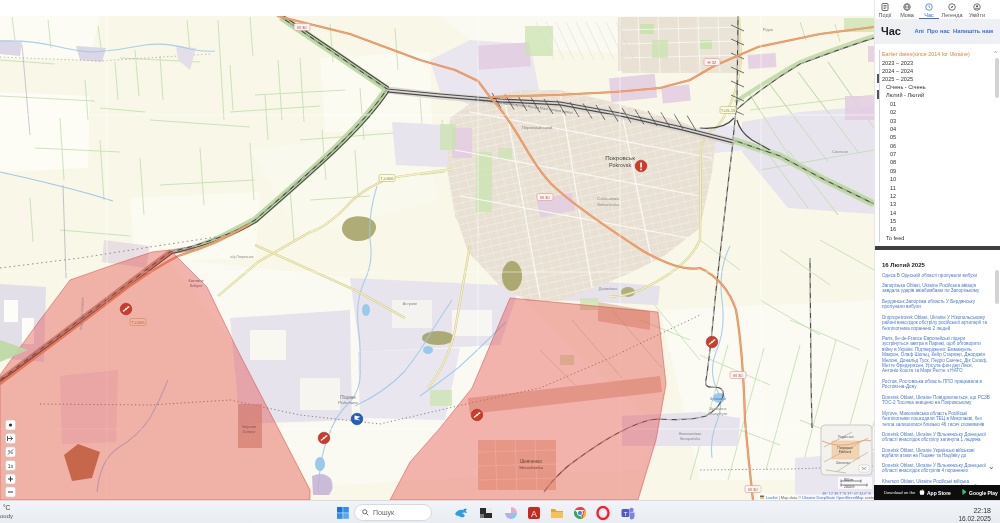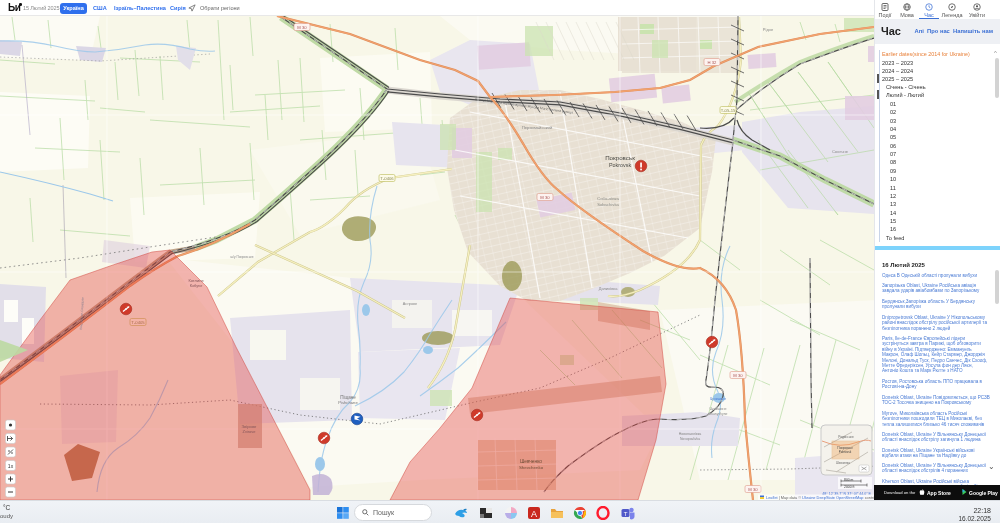--- a/index.html
+++ b/index.html
@@ -1,20 +1,20 @@
 <!DOCTYPE html>
 <html><head>
 <meta charset="utf-8">
 <style>
   * { margin:0; padding:0; box-sizing:border-box; }
   html,body { width:1000px; height:523px; overflow:hidden; font-family:"Liberation Sans", sans-serif; background:#fff; }
   #page { position:relative; width:1000px; height:523px; }
   #topbar { position:absolute; left:0; top:0; width:874px; height:16px; background:#fff; border-bottom:1px solid #e8e8e8; z-index:30; }
   #mapwrap { position:absolute; left:0; top:16px; width:874px; height:484px; z-index:1; }
-  #sidebar { position:absolute; left:874px; top:0; width:126px; height:500px; background:#7dd3fc; z-index:20; border-left:1px solid #e4e6ea; }
+  #sidebar { position:absolute; left:874px; top:0; width:126px; height:500px; background:#404040; z-index:20; border-left:1px solid #e4e6ea; }
   #taskbar { position:absolute; left:0; top:500px; width:1000px; height:23px; background:linear-gradient(180deg,#f0f3f7,#e9edf2); border-top:1px solid #d9dde2; z-index:40; }
   .abs { position:absolute; }
 </style>
 </head>
 <body>
 <div id="page">
   <div id="mapwrap"><svg width="874" height="484" viewBox="0 16 874 484">
         <defs>
           <pattern id="citygrid" width="9" height="7" patternUnits="userSpaceOnUse" patternTransform="rotate(-13)">
             <rect width="9" height="7" fill="none"></rect>
@@ -404,33 +404,20 @@
           <path d="M841,483.5 v3 m0,-1.5 h26 m0,-1.5 v3" fill="none" stroke="#333" stroke-width="0.6"></path>
           <text x="844" y="487.5" font-size="3.4" fill="#333">2000 ft</text>
         </g>
         <text x="871" y="495" font-size="3.6" text-anchor="end" fill="#3b6fd4">48° 12' 39.7" N 37° 07' 44.0" E</text>
         <rect x="758" y="494.5" width="116" height="5.5" fill="#fff" opacity="0.7"></rect>
         <rect x="760" y="495.5" width="4" height="1.7" fill="#3b6fd4"></rect>
         <rect x="760" y="497.2" width="4" height="1.7" fill="#f5c817"></rect>
         <text x="766" y="499" font-size="3.9" fill="#3b6fd4">Leaflet <tspan fill="#666">| Map data ©</tspan> Ukraine DeepState OpenStreetMap <tspan fill="#666">contributors</tspan></text>
       </svg></div>
 
-<div id="topbar">
- <span class="abs" style="left:8px;top:2px;font-size:10px;font-weight:bold;color:#111;letter-spacing:-0.5px">Ьи</span>
- <span class="abs" style="left:19px;top:3px;width:2.5px;height:2.5px;background:#111;border-radius:50%"></span>
- <span class="abs" style="left:23px;top:5px;font-size:5.5px;color:#8a8a8a;letter-spacing:-0.1px">15 Лютий 2025</span>
- <span class="abs" style="left:60px;top:3px;width:27px;height:11px;background:#2f6fed;border-radius:3px;color:#fff;font-size:5.6px;font-weight:bold;text-align:center;line-height:11px">Україна</span>
- <span class="abs" style="left:93px;top:5px;font-size:5.6px;font-weight:bold;color:#2f6fed">США</span>
- <span class="abs" style="left:114px;top:5px;font-size:5.6px;font-weight:bold;color:#2f6fed">Ізраїль–Палестина</span>
- <span class="abs" style="left:170px;top:5px;font-size:5.6px;font-weight:bold;color:#2f6fed">Сирія</span>
- <svg class="abs" style="left:188px;top:4px" width="8" height="8" viewBox="0 0 9 9">
-        <path d="M1,4.5 L8,1 L4.5,8 L3.8,5.2 Z" fill="none" stroke="#666" stroke-width="0.9"></path>
-      </svg>
- <span class="abs" style="left:200px;top:5px;font-size:5.6px;color:#666">Обрати регіони</span>
-</div>
   <div id="sidebar">
       <div class="abs" style="left:0;top:0;width:126px;height:19px;background:#fff">
         <svg class="abs" style="left:6px;top:3px" width="8" height="8" viewBox="0 0 16 16">
           <rect x="2" y="1" width="12" height="14" rx="2" fill="none" stroke="#444" stroke-width="1.6"></rect>
           <path d="M5,5 h6 M5,8 h6 M5,11 h4" stroke="#444" stroke-width="1.4"></path>
         </svg>
         <span class="abs" style="left:-4px;top:11.5px;width:28px;text-align:center;font-size:5.5px;color:#555">Події</span>
         <svg class="abs" style="left:28px;top:3px" width="8" height="8" viewBox="0 0 16 16">
           <circle cx="8" cy="8" r="6.5" fill="none" stroke="#444" stroke-width="1.5"></circle>
           <ellipse cx="8" cy="8" rx="3" ry="6.5" fill="none" stroke="#444" stroke-width="1.2"></ellipse>

